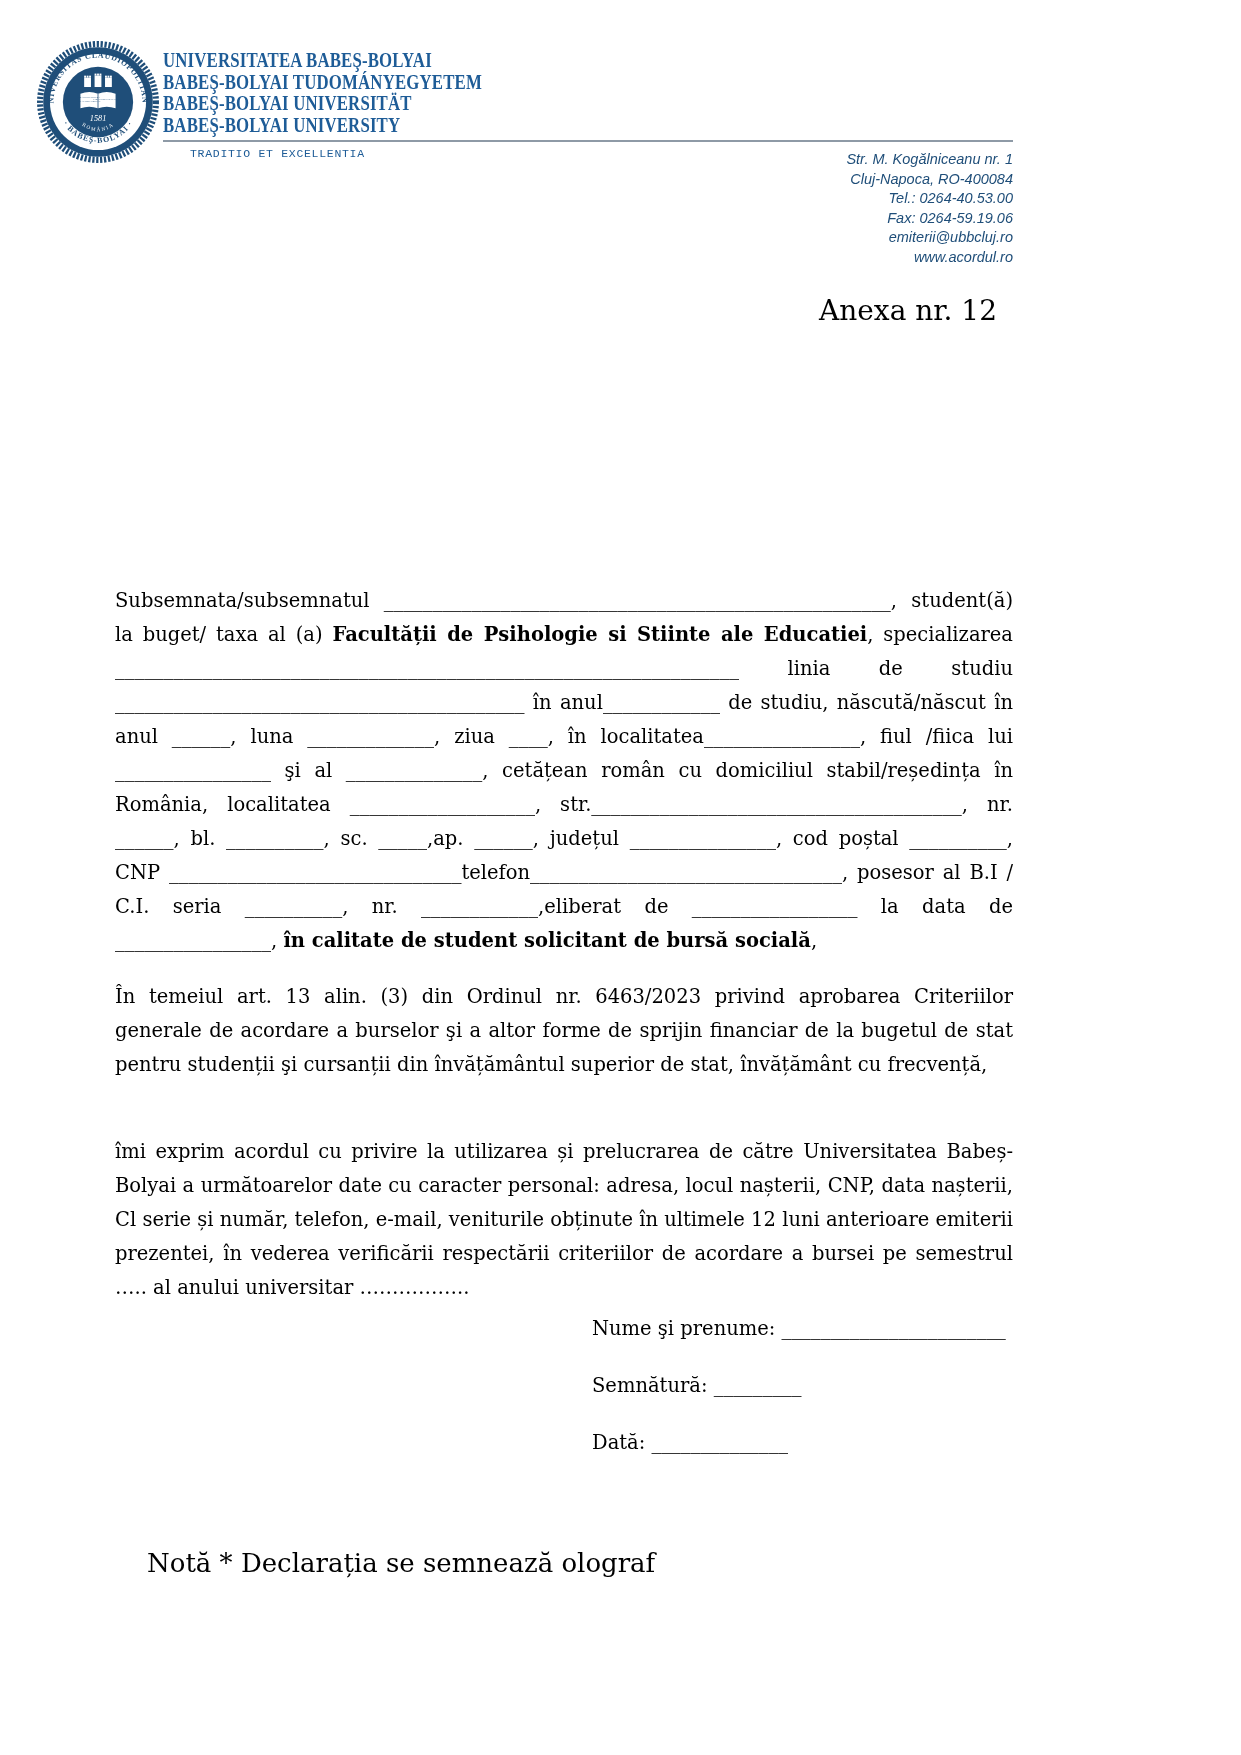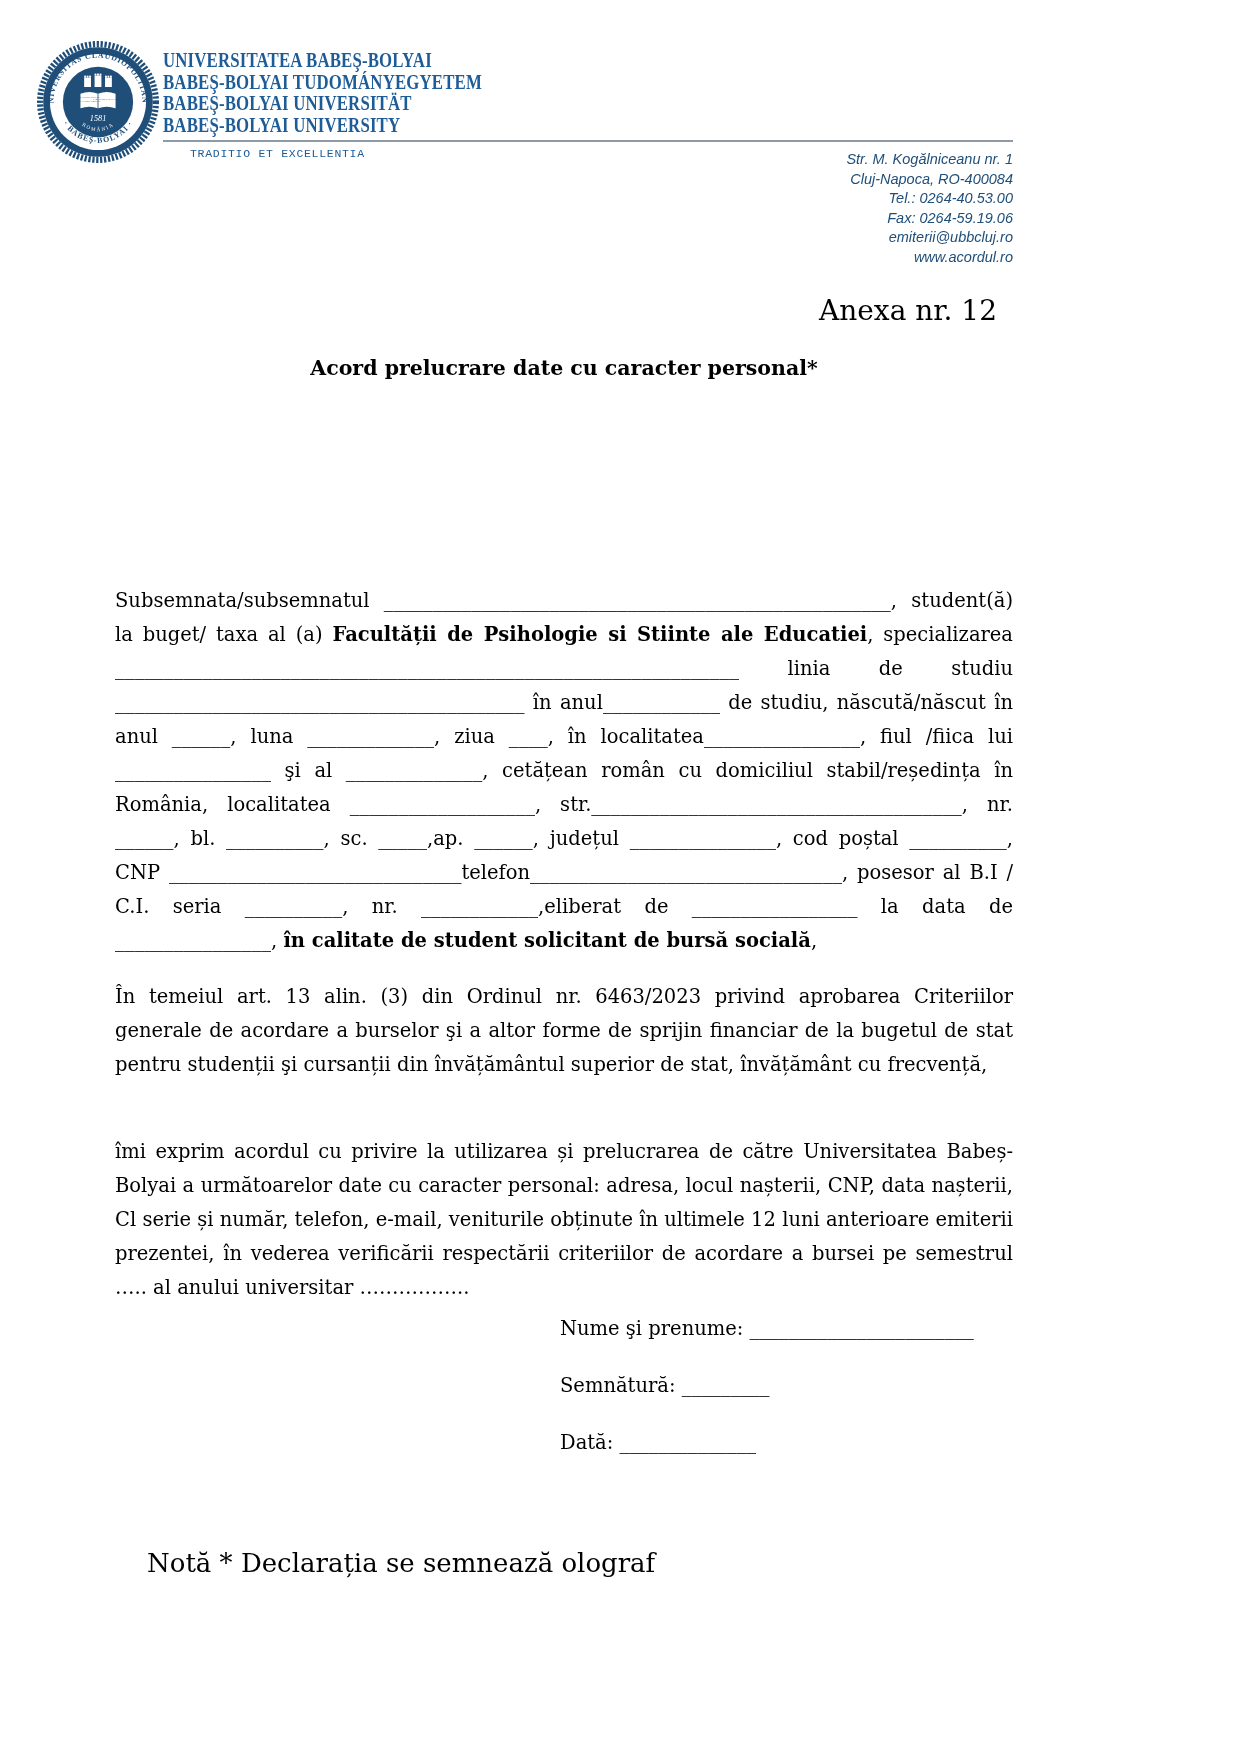--- a/index.html
+++ b/index.html
@@ -29,21 +29,21 @@
   .title1{position:absolute;left:115px;width:898px;top:356px;text-align:center;font-weight:bold;font-size:20.5px;}
   .title2{position:absolute;left:115px;width:898px;top:413px;text-align:center;font-weight:bold;font-size:20.5px;}
   
   .para{position:absolute;left:115px;width:898px;text-align:justify;font-size:19.5px;line-height:34px;}
   .p1{top:584px;}
   .p2{top:980px;}
   .p3{top:1119px;margin-top:16px;}
   .b{font-weight:bold;}
   
   .sig{position:absolute;left:560px;top:1312px;font-size:19.5px;line-height:34px;}
-  .sig .row{margin-bottom:23px;white-space:nowrap;}
+  .sig .row{margin-bottom:23px;white-space:nowrap;margin-left:32px;}
   
   .note{position:absolute;left:115px;top:1548px;font-size:26px;margin-left:32px;}
 </style>
 </head>
 <body>
 
 <div class="page">
 
   <div class="seal">
     <svg viewBox="0 0 120 120" width="124" height="124">
@@ -105,21 +105,20 @@
   <div class="address">
     <div>Str. M. Kogălniceanu nr. 1</div>
     <div>Cluj-Napoca, RO-400084</div>
     <div>Tel.: 0264-40.53.00</div>
     <div>Fax: 0264-59.19.06</div>
     <div>emiterii@ubbcluj.ro</div>
     <div>www.acordul.ro</div>
   </div>
 
   <div class="annex">Anexa nr. 12</div>
-  <div class="title1">Acord prelucrare date cu caracter personal*</div>
 
   <div class="para p1"><span>Subsemnata/subsemnatul ____________________________________________________, student(ă) la buget/ taxa al (a) </span><span class="b">Facultății de Psihologie si Stiinte ale Educatiei</span><span>, specializarea ________________________________________________________________ linia de studiu __________________________________________ în anul____________ de studiu, născută/născut în anul ______, luna _____________, ziua ____, în localitatea________________, fiul /fiica lui ________________ şi al ______________, cetățean român cu domiciliul stabil/reședința în România, localitatea ___________________, str.______________________________________, nr. ______, bl. __________, sc. _____,ap. ______, județul _______________, cod poștal __________, CNP ______________________________telefon________________________________, posesor al B.I / C.I. seria __________, nr. ____________,eliberat de _________________ la data de ________________, </span><span class="b">în calitate de student solicitant de bursă socială</span><span>,</span></div>
 
   <div class="para p2">În temeiul art. 13 alin. (3) din Ordinul nr. 6463/2023 privind aprobarea Criteriilor generale de acordare a burselor şi a altor forme de sprijin financiar de la bugetul de stat pentru studenții şi cursanții din învățământul superior de stat, învățământ cu frecvență,</div>
 
   <div class="para p3">îmi exprim acordul cu privire la utilizarea și prelucrarea de către Universitatea Babeș-Bolyai a următoarelor date cu caracter personal: adresa, locul nașterii, CNP, data nașterii, Cl serie și număr, telefon, e-mail, veniturile obținute în ultimele 12 luni anterioare emiterii prezentei, în vederea verificării respectării criteriilor de acordare a bursei pe semestrul ….. al anului universitar ……………..</div>
 
   <div class="sig">
     <div class="row">Nume şi prenume: _______________________</div>
     <div class="row">Semnătură: _________</div>

